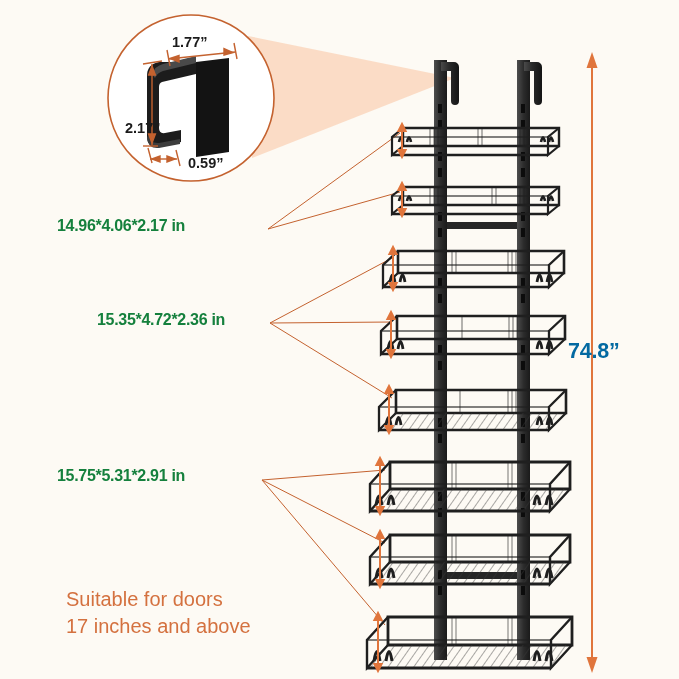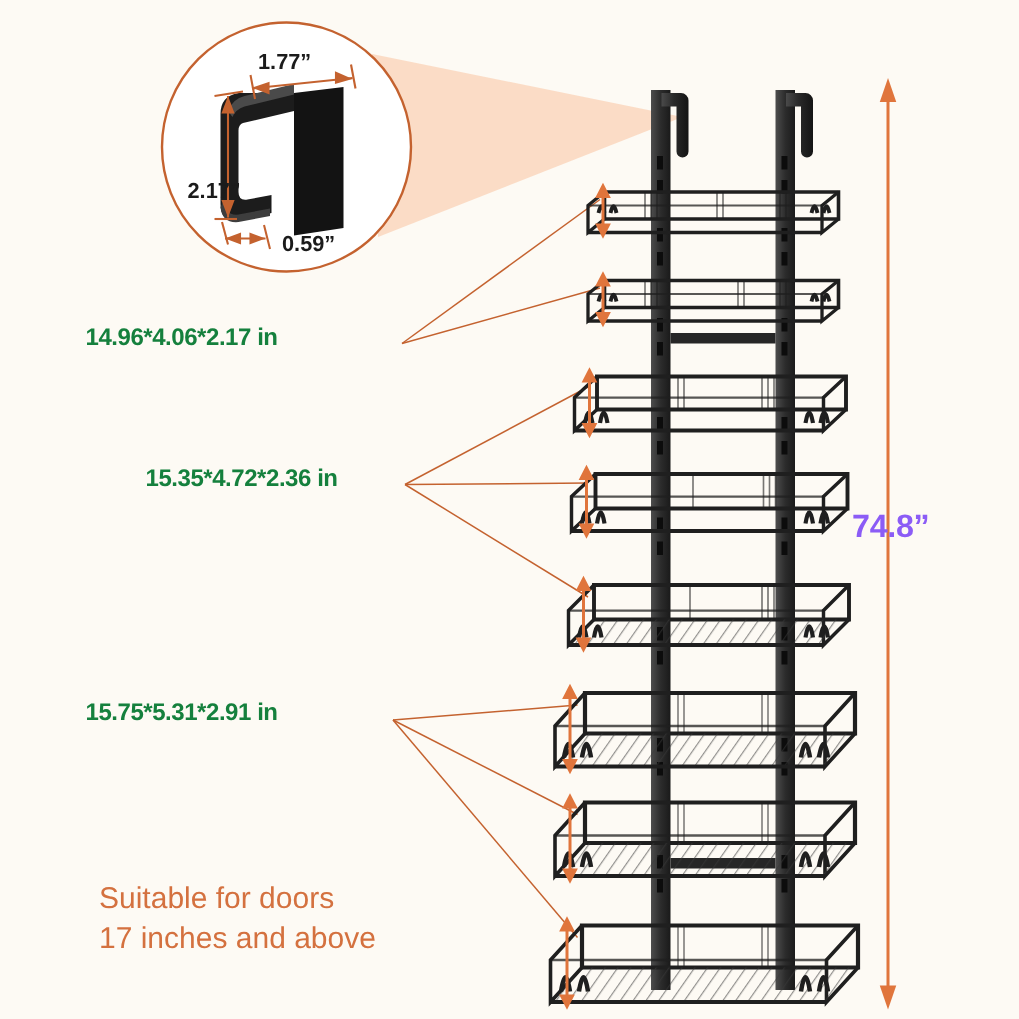--- a/index.html
+++ b/index.html
@@ -32,21 +32,21 @@
     white-space: nowrap;
     line-height: 1;
   }
   .dim-label {
     color: #15803d;
     font-size: 16px;
     font-weight: 700;
     letter-spacing: -0.3px;
   }
   .height-label {
-    color: #8b5cf6;
+    color: #0369a1;
     font-size: 21.5px;
     font-weight: 700;
     letter-spacing: -0.2px;
   }
   .note {
     color: #d4713f;
     font-size: 20px;
     font-weight: 400;
     line-height: 1.35;
     white-space: pre-line;

